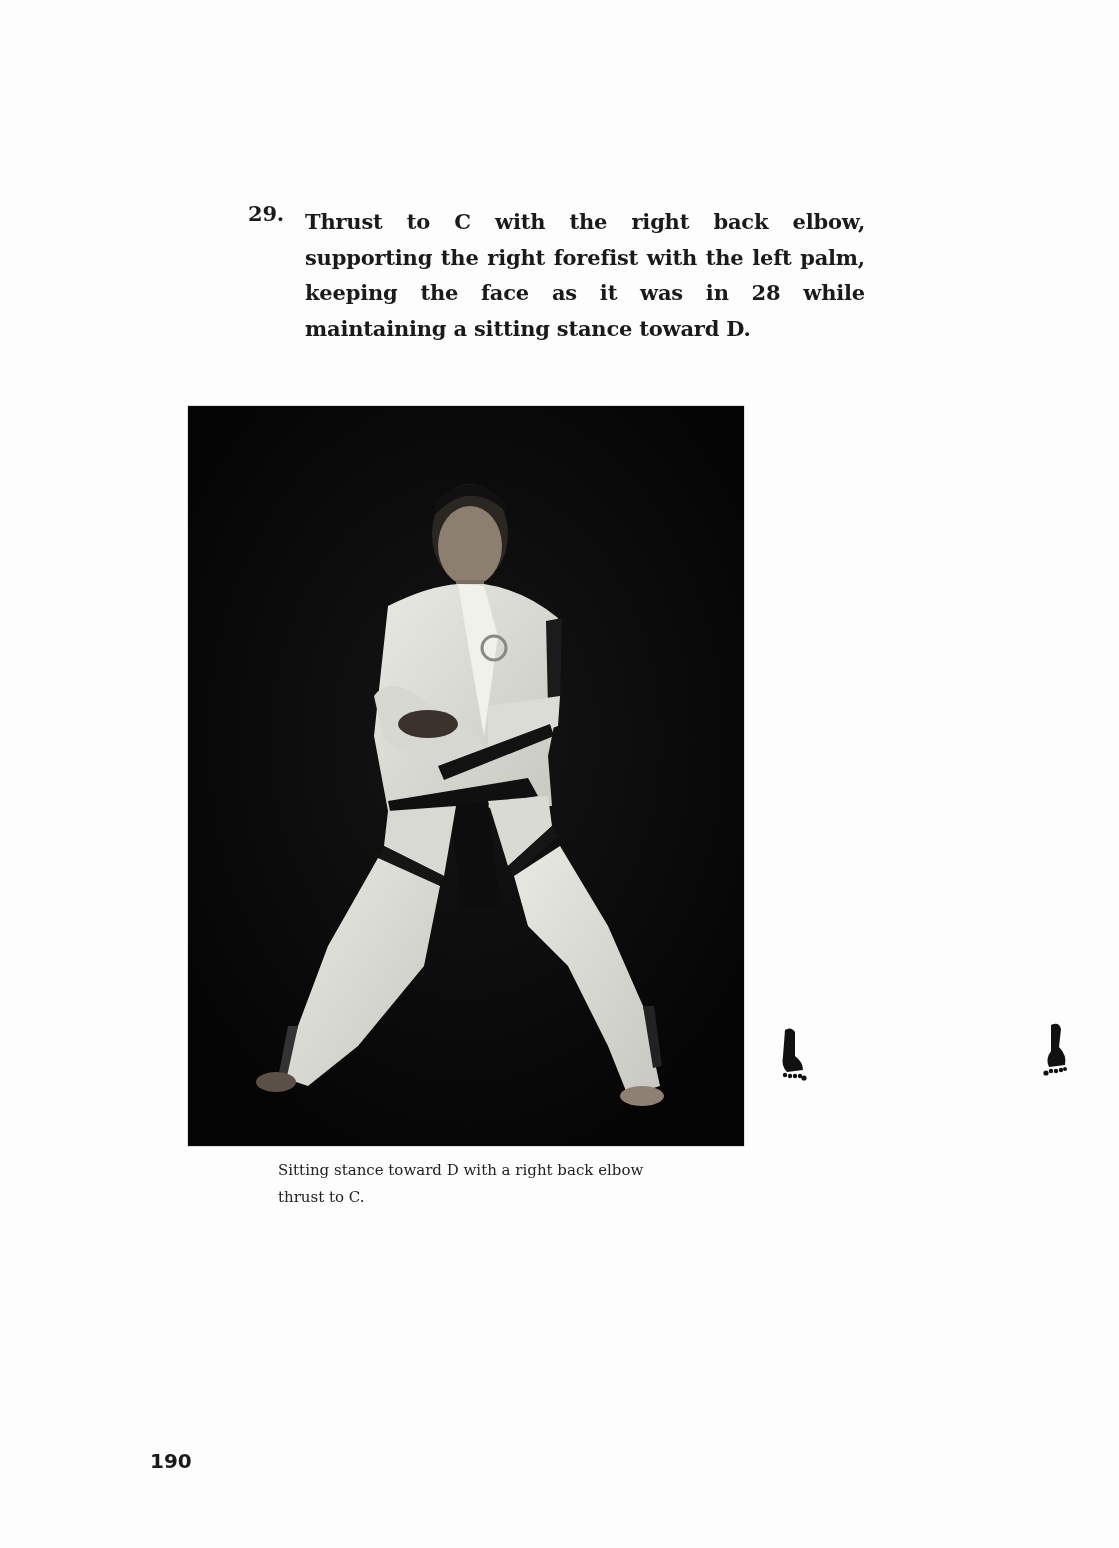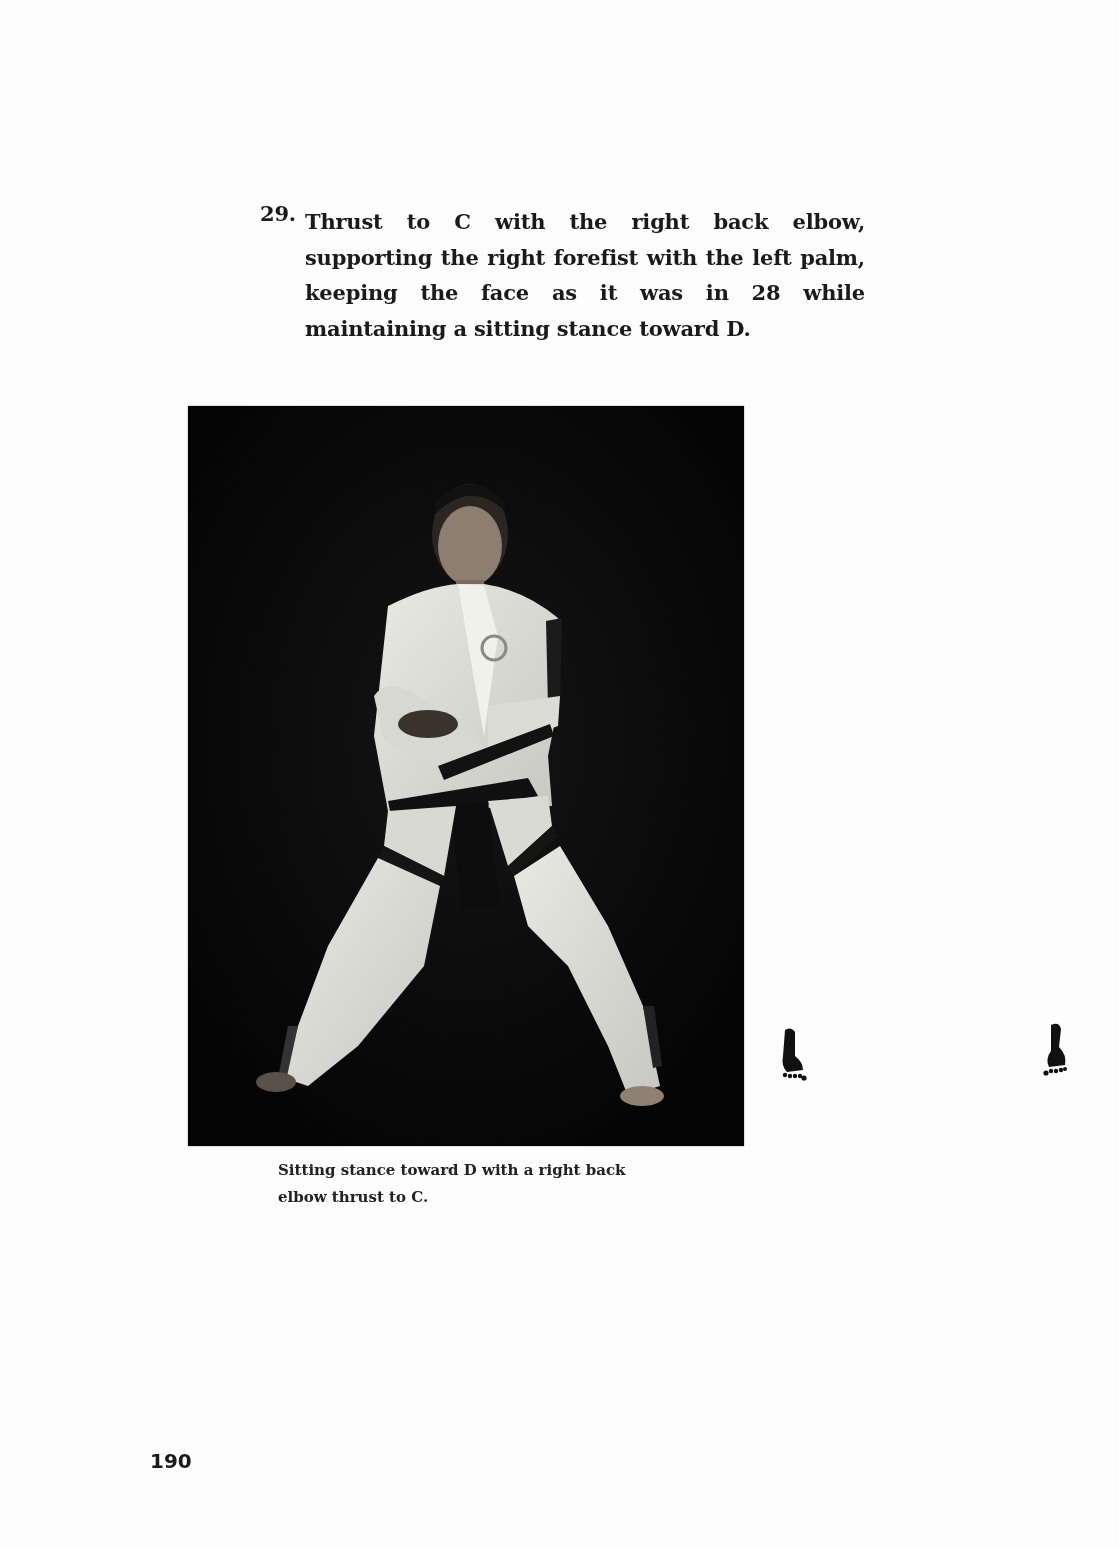--- a/index.html
+++ b/index.html
@@ -26,21 +26,21 @@
       width: 630px;
       font-family: "DejaVu Serif", "Liberation Serif", serif;
       font-weight: bold;
       font-size: 21px;
       line-height: 35.5px;
       color: #1a1a1a;
       letter-spacing: -0.2px;
     }
     .step-number {
       position: absolute;
-      left: 16px;
+      left: 4px;
       top: 0;
     }
     .step-text {
       position: absolute;
       left: 61px;
       top: 0;
       width: 560px;
       text-align: justify;
       text-align-last: left;
       margin-top: 8px;
@@ -58,21 +58,21 @@
       display: block;
       width: 100%;
       height: 100%;
     }
     .caption {
       position: absolute;
       left: 278px;
       top: 1157px;
       width: 380px;
       font-family: "DejaVu Serif", "Liberation Serif", serif;
-      font-weight: bold;
+      font-weight: normal;
       font-size: 15px;
       line-height: 27px;
       color: #222;
     }
     .foot {
       position: absolute;
       width: 28px;
       height: 56px;
     }
     .foot-left { left: 779px; top: 1026px; }

